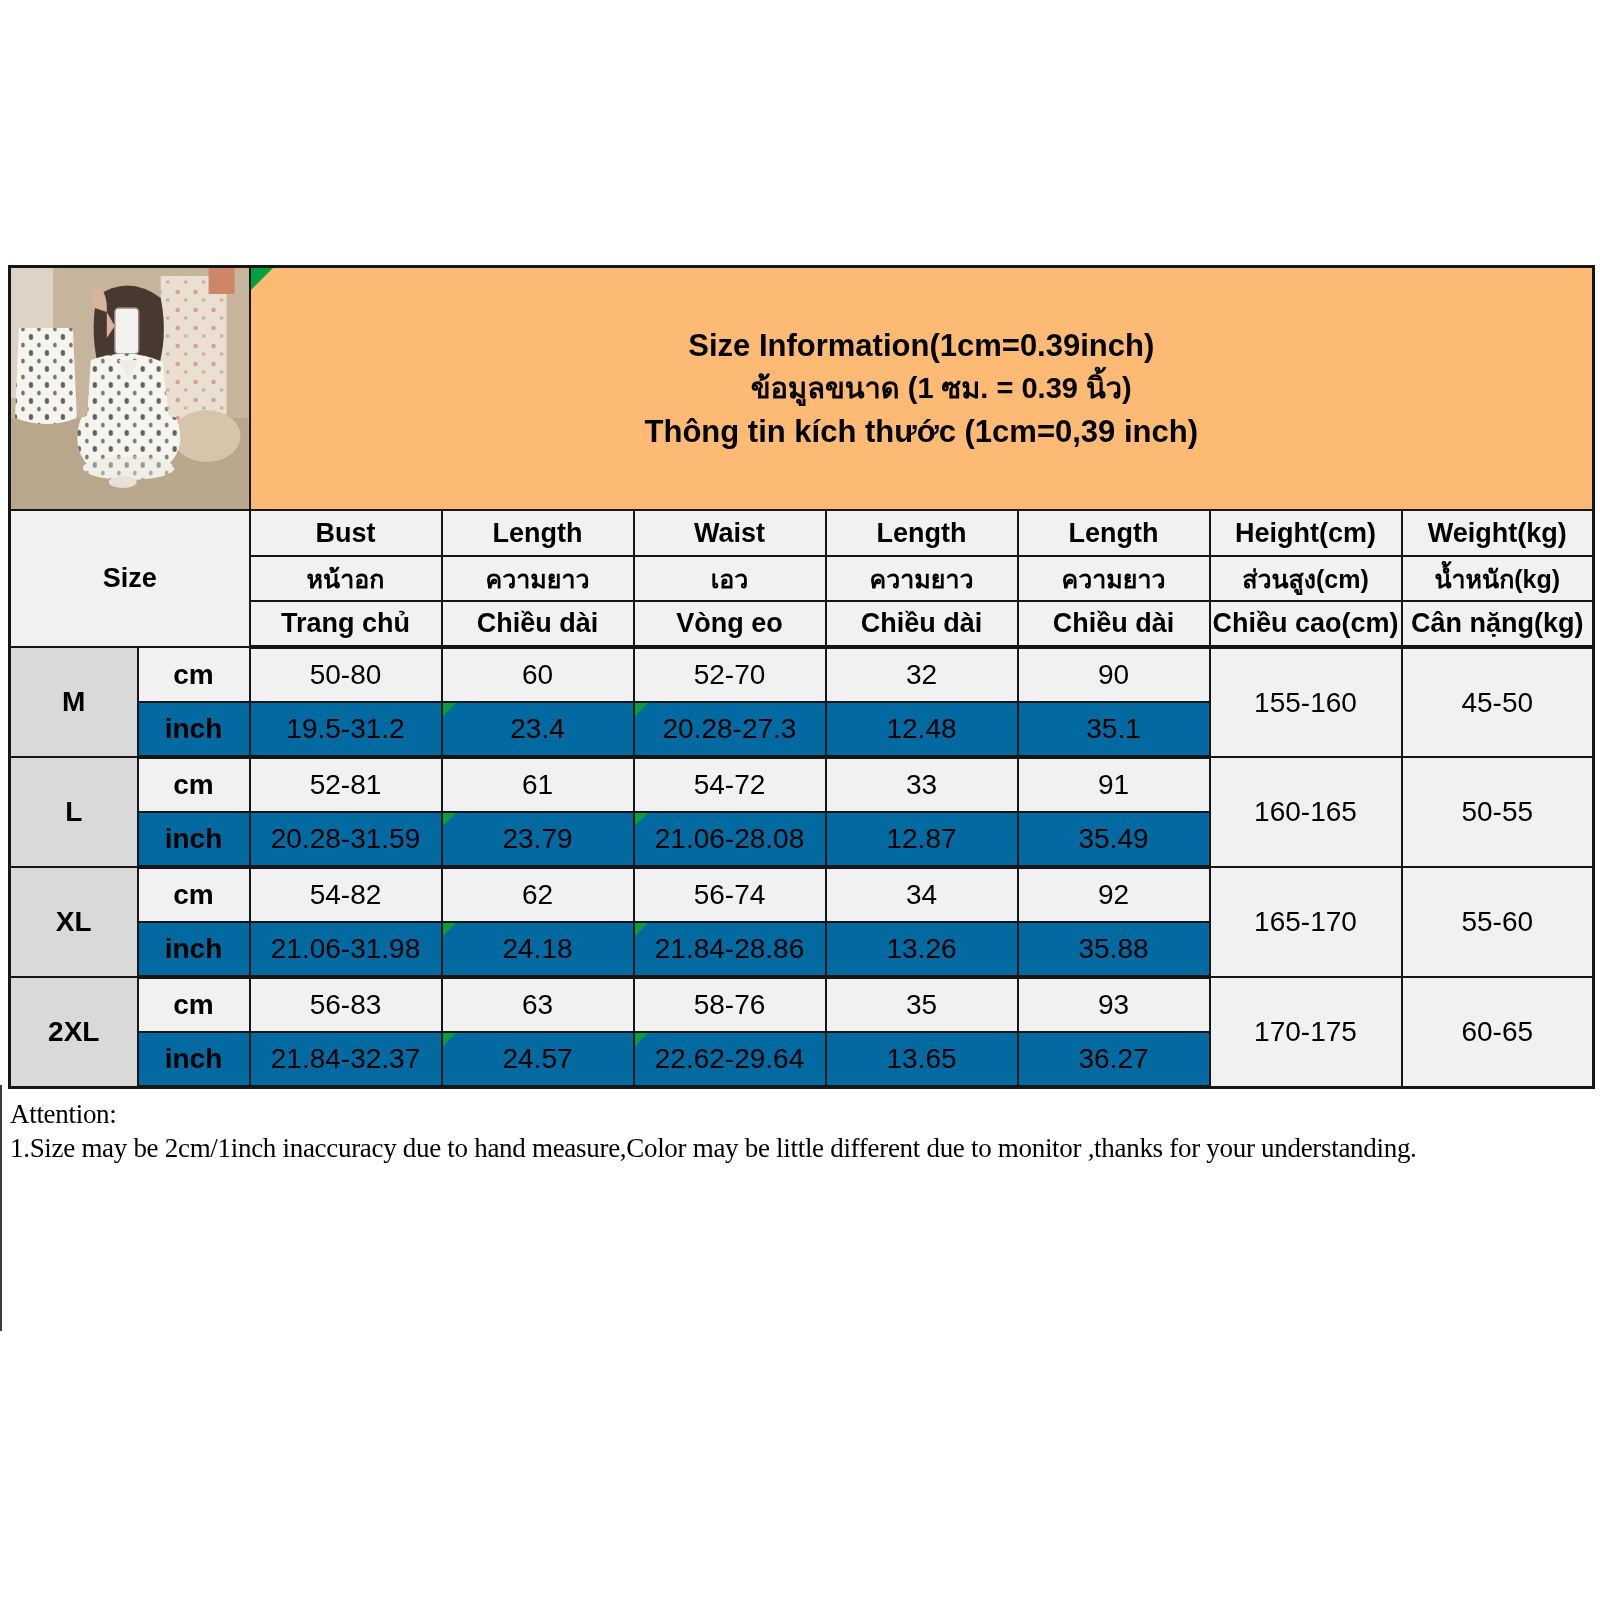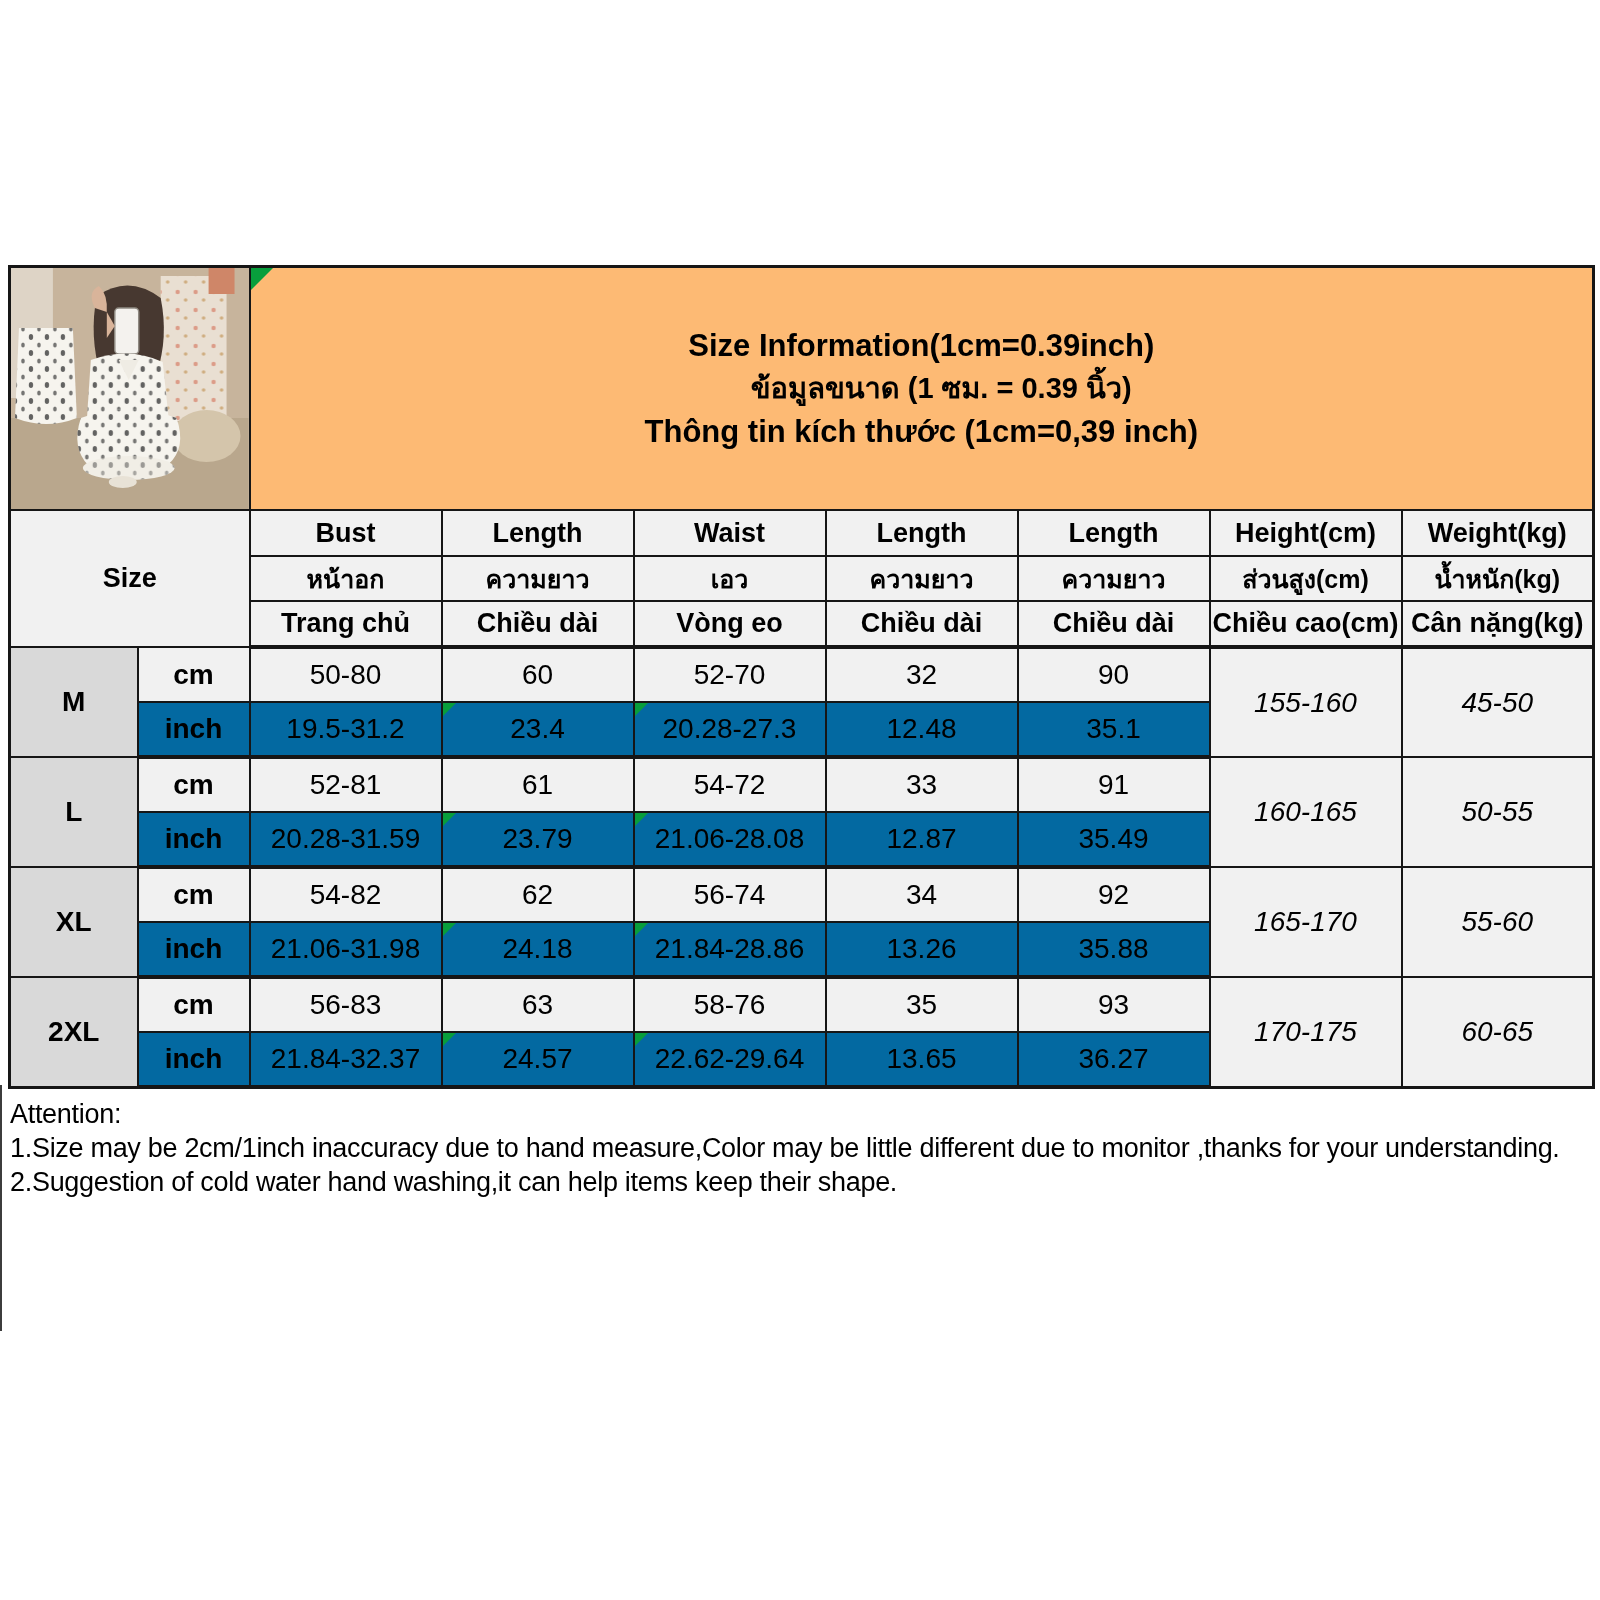--- a/index.html
+++ b/index.html
@@ -45,21 +45,21 @@
   td.size-head{background:#d9d9d9;font-weight:bold;font-size:46px;border-bottom-width:4px;}
   tr.r-head-en td,tr.r-head-th td,tr.r-head-vi td{background:#f1f1f1;font-weight:bold;font-size:27px;}
   tr.r-head-th td{font-size:25px;}
   tr.r-head-vi td{border-bottom-width:4px;}
 
   
   tr.r-cm td{background:#f1f1f1;font-size:28px;}
   tr.r-inch td{background:#0369a1;font-size:28px;}
   td.size-cell{background:#d9d9d9 !important;font-weight:bold;font-size:30px;}
   td.unit{font-weight:bold;font-size:28px;}
-  td.merged{background:#f1f1f1;font-size:28px;font-style:italic;}
+  td.merged{background:#f1f1f1;font-size:28px;}
   tr.sep td{border-bottom-width:4px;}
   td.thick-b{border-bottom-width:4px;}
 
   
   .gflag::before{
     content:"";position:absolute;top:0;left:0;width:0;height:0;
     border-top:22px solid #089e3c;border-right:22px solid transparent;
   }
   .gflag-s::before{
     content:"";position:absolute;top:0;left:0;width:0;height:0;
@@ -67,21 +67,21 @@
   }
 
   
   .attention{
     position:absolute;left:0;top:1085px;width:1600px;height:246px;
     box-sizing:border-box;border-left:2px solid #3c3c3c;
     padding:12px 6px 0 8px;
     font-size:27px;line-height:34px;letter-spacing:-0.3px;
     text-align:left;
   }
-  .attention .note-line{white-space:nowrap;}
+  .attention .note-line{white-space:nowrap;font-family:Liberation Serif, serif;}
 </style>
 </head>
 <body>
 
 <div class="stage">
 
   <table class="size-table">
     <colgroup>
       <col style="width:128px">
         <col style="width:112px">
@@ -245,16 +245,15 @@
       <td class="gflag-s">22.62-29.64</td>
       <td>13.65</td>
       <td>36.27</td>
     </tr>
   </tbody>
     </table>
 
   <div class="attention">
     <div class="note-line">Attention:</div>
     <div class="note-line">1.Size may be 2cm/1inch inaccuracy due to hand measure,Color may be little different due to monitor ,thanks for your understanding.</div>
-    <div class="note-line">2.Suggestion of cold water hand washing,it can help items keep their shape.</div>
   </div>
 
 </div>
 
 </body></html>

